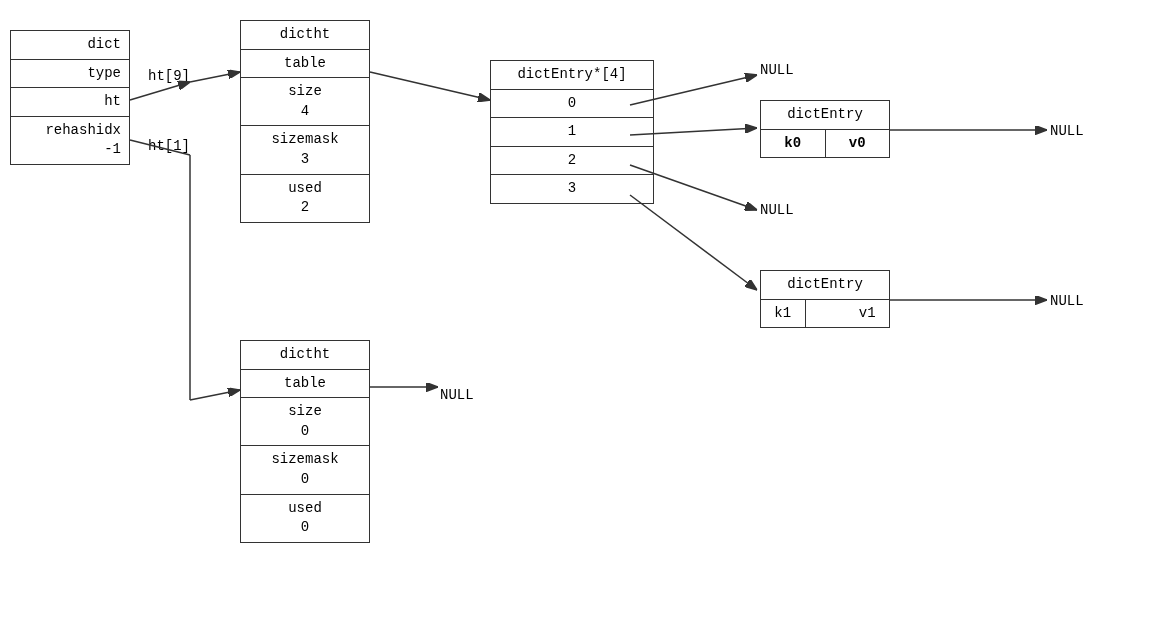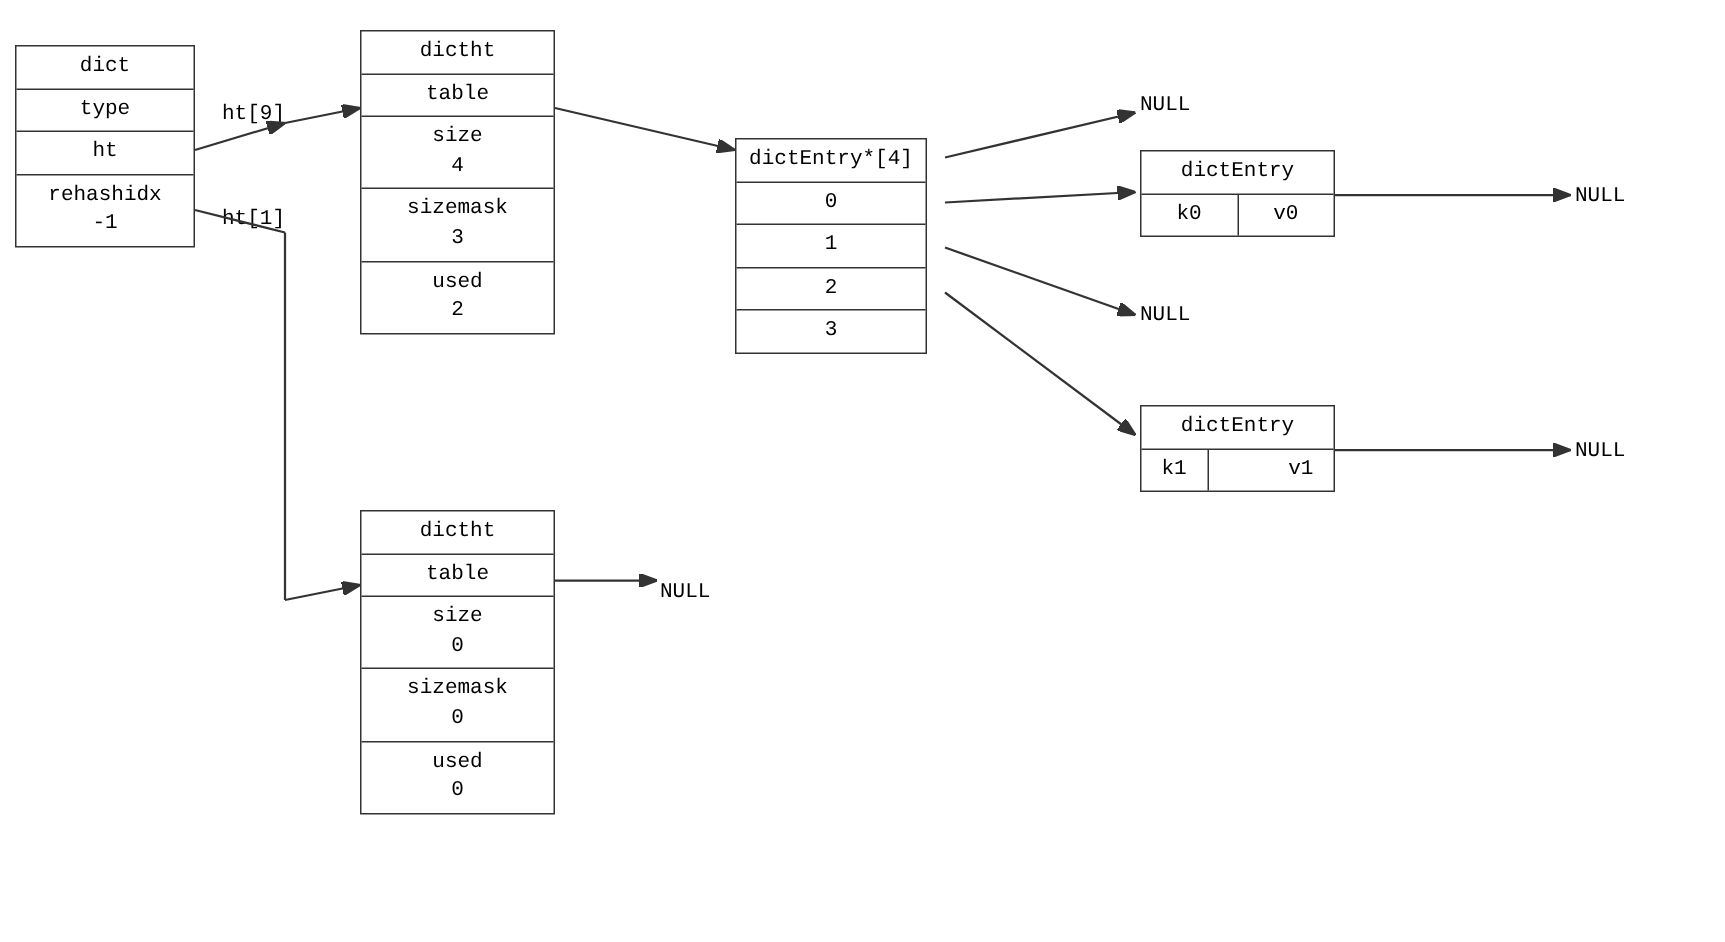--- a/index.html
+++ b/index.html
@@ -55,21 +55,21 @@
     svg.arrows polygon {
       fill: #333;
       stroke: #333;
     }
   </style>
 </head>
 <body>
 
 <div class="diagram">
 
-  <div class="box" style="left:10px; top:30px; width:120px;">
+  <div class="box" style="left:10px; top:30px; width:120px;text-align:right;">
     <div class="box-cell">dict</div>
     <div class="box-cell">type</div>
     <div class="box-cell">ht</div>
     <div class="box-cell">rehashidx<br>-1</div>
   </div>
 
   <div class="label" style="left:148px; top:68px;">ht[9]</div>
 
   <div class="label" style="left:148px; top:138px;">ht[1]</div>
 
@@ -82,31 +82,31 @@
   </div>
 
   <div class="box" style="left:240px; top:340px; width:130px;">
     <div class="box-cell">dictht</div>
     <div class="box-cell">table</div>
     <div class="box-cell">size<br>0</div>
     <div class="box-cell">sizemask<br>0</div>
     <div class="box-cell">used<br>0</div>
   </div>
 
-  <div class="box" style="left:490px; top:60px; width:128px;margin-top:32px;">
+  <div class="box" style="left:490px; top:60px; width:164px;">
     <div class="box-cell">dictEntry*[4]</div>
     <div class="box-cell">0</div>
     <div class="box-cell">1</div>
     <div class="box-cell">2</div>
     <div class="box-cell">3</div>
   </div>
 
   <div class="box" style="left:760px; top:100px; width:130px;">
     <div class="box-cell" style="border-bottom:1.5px solid #333;">dictEntry</div>
-    <div style="display:flex; border-bottom:none;">
+    <div style="display:flex; border-bottom:none;font-weight:bold;">
       <div class="box-cell" style="flex:1; border-right:1.5px solid #333; border-bottom:none;">k0</div>
       <div class="box-cell" style="flex:1; border-bottom:none;">v0</div>
     </div>
   </div>
 
   <div class="box" style="left:760px; top:270px; width:130px;">
     <div class="box-cell" style="border-bottom:1.5px solid #333;">dictEntry</div>
     <div style="display:flex; border-bottom:none;gap:40px;">
       <div class="box-cell" style="flex:1; border-right:1.5px solid #333; border-bottom:none;">k1</div>
       <div class="box-cell" style="flex:1; border-bottom:none;">v1</div>

